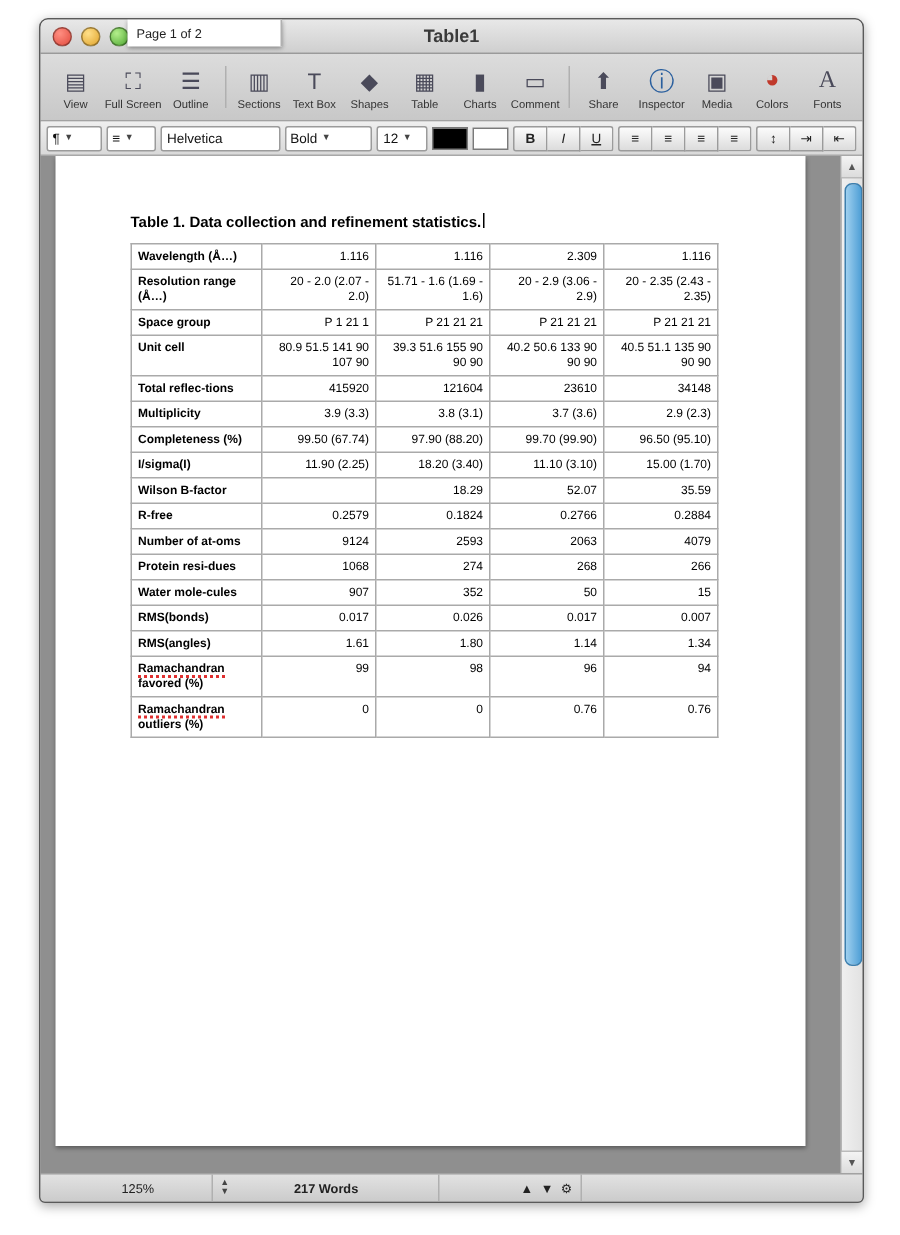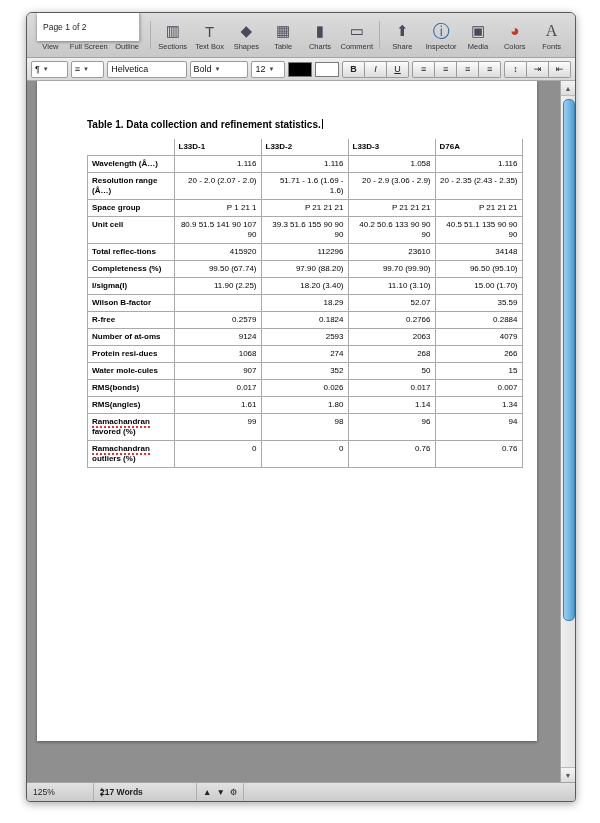--- a/index.html
+++ b/index.html
@@ -248,39 +248,48 @@
     height: 18px;
     background: linear-gradient(to bottom,#e2e2e2,#cbcbcb);
     border-top: 1px solid #a2a2a2;
     display: flex;
     align-items: center;
     font-size: 8.5px;
     color: #222;
     flex: 0 0 auto;
   }
   .sb-cell {
-    height: 28px;
+    height: 18px;
     display: flex;
     align-items: center;
     padding: 0 6px;
     border-right: 1px solid #b0b0b0;
     white-space: nowrap;
+    margin-left: 48px;
   }
   .sb-cell.zoom { width: 54px; justify-content: space-between; gap: 44px; }
   .sb-cell.words { width: 90px; font-weight: bold; }
   .sb-cell.page { width: 90px; }
   .sb-cell.navs { gap: 5px; }
   .sb-grow { flex: 1 1 auto; }
   .stepper { font-size: 6px; line-height: 6px; color: #444; display: flex; flex-direction: column; }
 </style>
 </head>
 <body>
 
 <div class="window">
 
+  <div class="titlebar">
+    <div class="traffic">
+      <div class="dot red"></div>
+      <div class="dot yellow"></div>
+      <div class="dot green"></div>
+    </div>
+    <div class="title-text">Table1</div>
+  </div>
 
   <div class="toolbar">
     <div class="tb-item">
       <span class="gl">▤</span>
       <span class="lbl">View</span>
     </div>
     <div class="tb-item">
       <span class="gl">⛶</span>
       <span class="lbl">Full Screen</span>
     </div>
@@ -376,32 +385,25 @@
       <div class="fb-btn">⇤</div>
     </div>
   </div>
 
   <div class="docarea">
     <div class="page-wrap">
       <div class="page">
         <div class="doc-title"><span>Table 1.  Data collection and refinement statistics.</span><span class="caret-bar"></span></div>
         <table class="stats">
           <tbody id="table-body">
-              <tr class="header">
-                <td class="blank rowhead"></td>
-                <td style="font-weight: bold; width: 78px;">L33D-1</td>
-                <td style="font-weight: bold; width: 78px;">L33D-2</td>
-                <td style="font-weight: bold; width: 78px;">L33D-3</td>
-                <td style="font-weight: bold; width: 78px;">D76A</td>
-              </tr>
               <tr>
                 <td class="rowhead">Wavelength (Å…)</td>
                 <td class="num">1.116</td>
                 <td class="num">1.116</td>
-                <td class="num">1.058</td>
+                <td class="num">2.309</td>
                 <td class="num">1.116</td>
               </tr>
               <tr>
                 <td class="rowhead">Resolution range (Å…)</td>
                 <td class="num">20 - 2.0 (2.07 - 2.0)</td>
                 <td class="num">51.71 - 1.6 (1.69 - 1.6)</td>
                 <td class="num">20 - 2.9 (3.06 - 2.9)</td>
                 <td class="num">20 - 2.35 (2.43 - 2.35)</td>
               </tr>
               <tr>
@@ -414,23 +416,30 @@
               <tr>
                 <td class="rowhead">Unit cell</td>
                 <td class="num">80.9 51.5 141 90 107 90</td>
                 <td class="num">39.3 51.6 155 90 90 90</td>
                 <td class="num">40.2 50.6 133 90 90 90</td>
                 <td class="num">40.5 51.1 135 90 90 90</td>
               </tr>
               <tr>
                 <td class="rowhead">Total reflec-tions</td>
                 <td class="num">415920</td>
-                <td class="num">112296</td>
+                <td class="num">121604</td>
                 <td class="num">23610</td>
                 <td class="num">34148</td>
+              </tr>
+              <tr>
+                <td class="rowhead">Multiplicity</td>
+                <td class="num">3.9 (3.3)</td>
+                <td class="num">3.8 (3.1)</td>
+                <td class="num">3.7 (3.6)</td>
+                <td class="num">2.9 (2.3)</td>
               </tr>
               <tr>
                 <td class="rowhead">Completeness (%)</td>
                 <td class="num">99.50 (67.74)</td>
                 <td class="num">97.90 (88.20)</td>
                 <td class="num">99.70 (99.90)</td>
                 <td class="num">96.50 (95.10)</td>
               </tr>
               <tr>
                 <td class="rowhead">I/sigma(I)</td>

